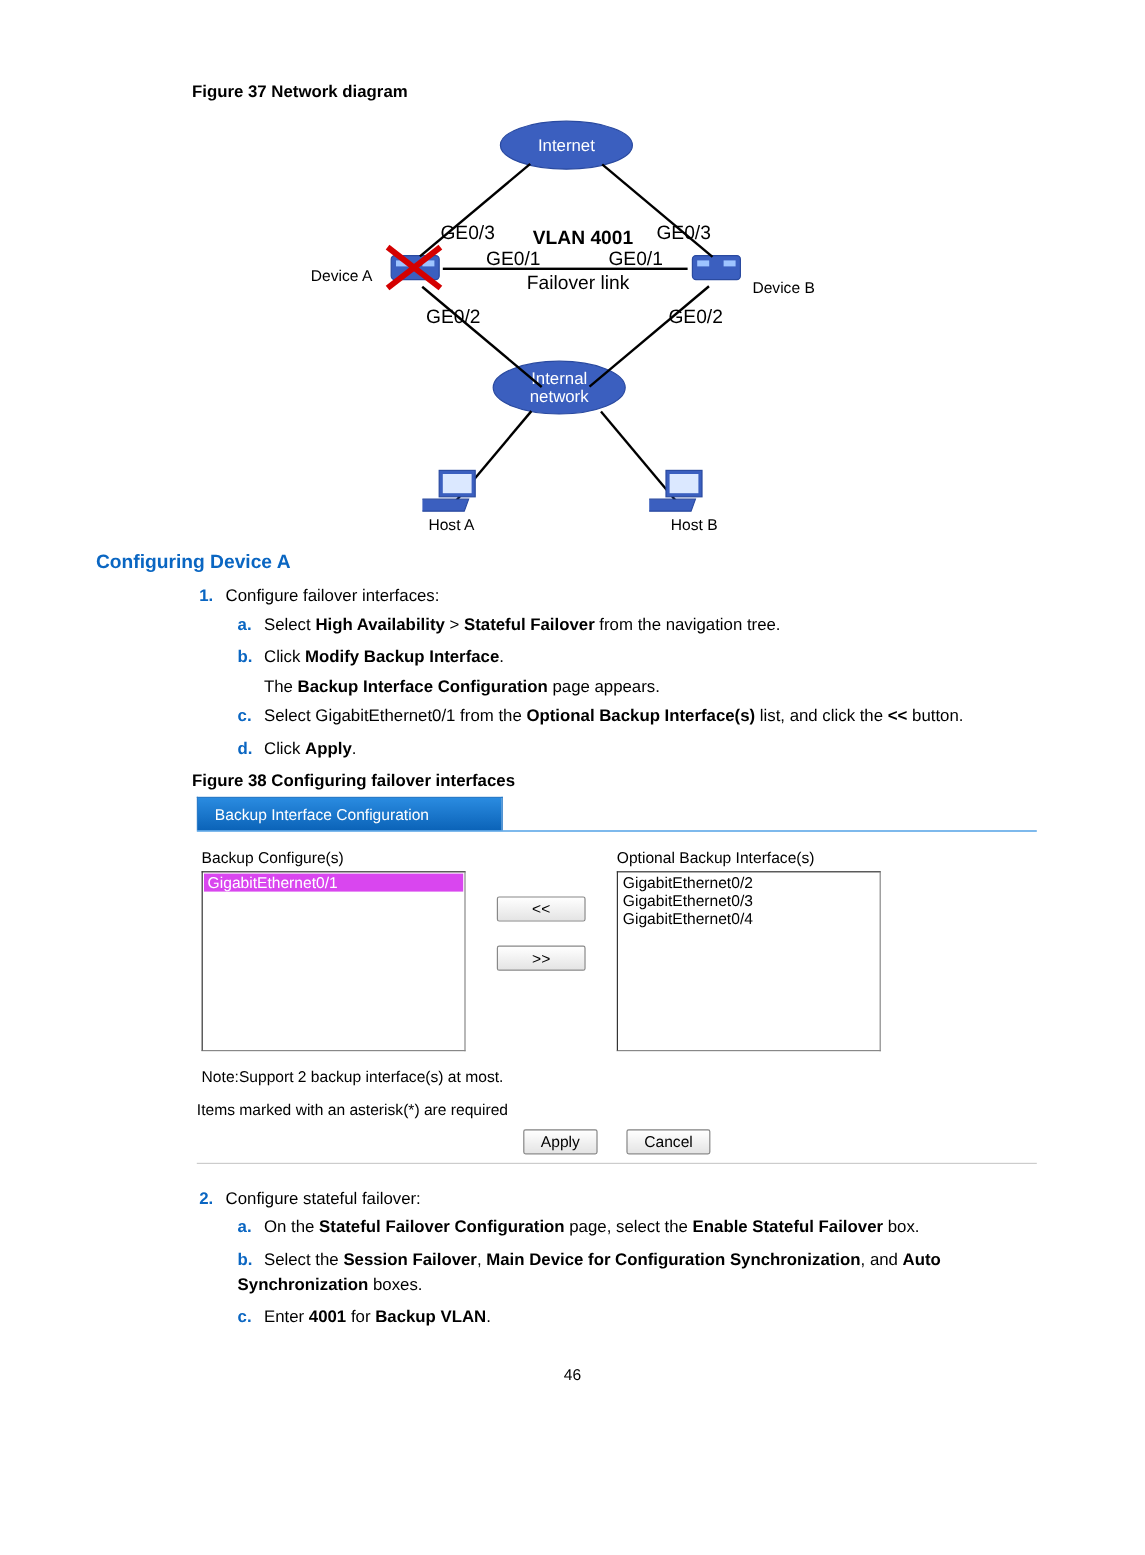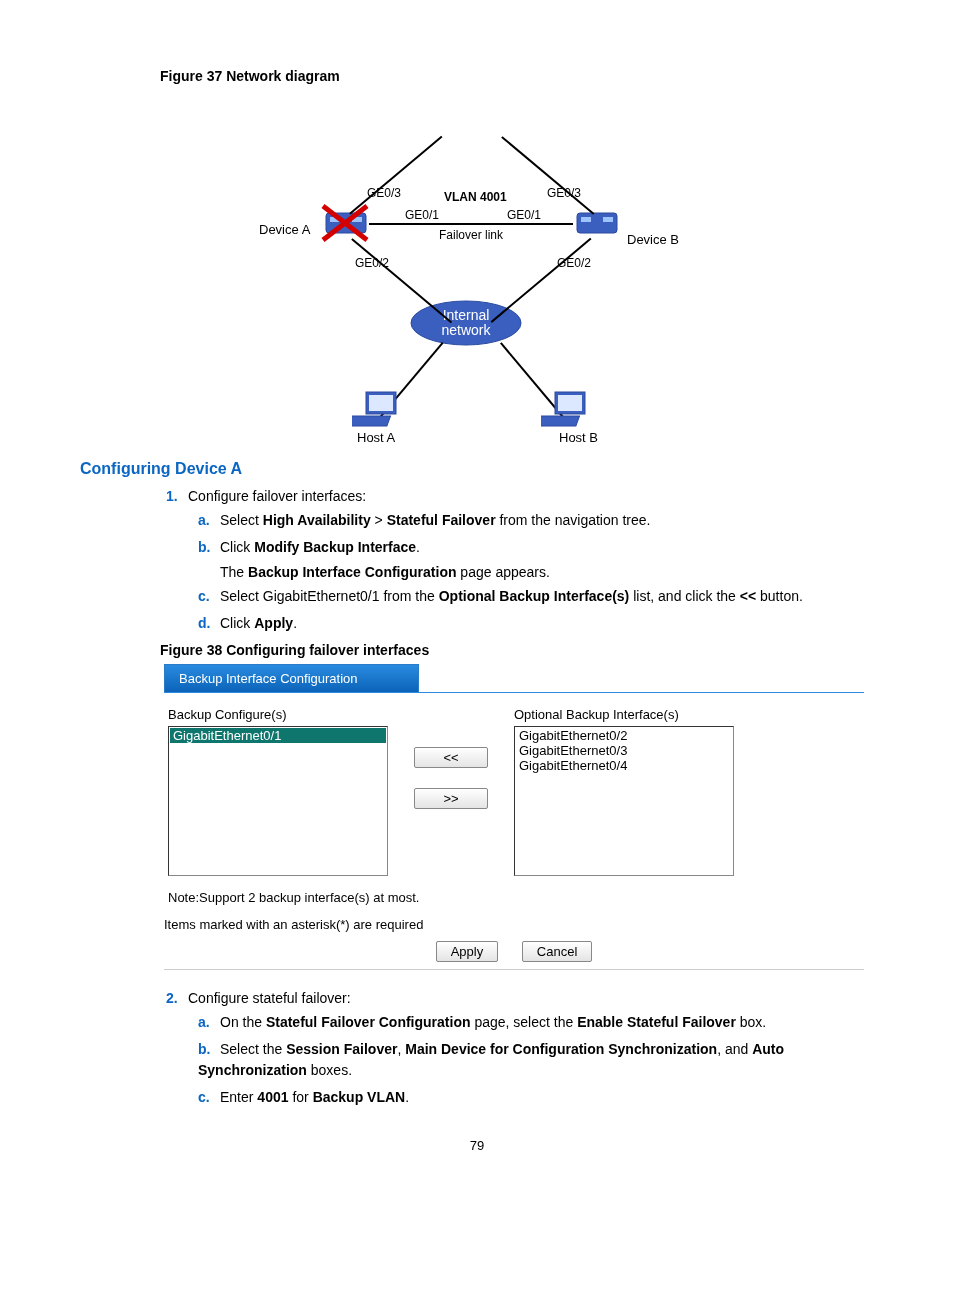--- a/index.html
+++ b/index.html
@@ -35,21 +35,21 @@
   .diagram { width: 640px; height: 350px; position: relative; margin: 0 auto 10px auto; }
   .cloud {
     position: absolute; color: #fff; font-family: Arial; font-size: 14px;
     text-align:center;
   }
   .cloud svg { display:block; }
   .cloud .lbl { position:absolute; top:50%; left:50%; transform:translate(-50%,-50%); }
   .host-lbl { position:absolute; font-size:13px; }
   .edge { position:absolute; background:#000; height:1.5px; transform-origin:left center; }
   .redx { position:absolute; }
-  .sm-lbl { position:absolute; font-size:12px; }
+  .sm-lbl { position:absolute; font-size:16px; }
   
   .panel {
     margin: 6px 0 20px 84px;
     width: 700px;
     border-bottom: 1px solid #ccc;
     font-family: "Segoe UI", Tahoma, Arial, sans-serif;
     font-size: 13px;
   }
   .panel .titlebar {
     background: linear-gradient(#2a8be0,#0b63b8);
@@ -65,41 +65,47 @@
   .panel .col-label { margin-bottom: 4px; }
   .listbox {
     border: 1px inset #888;
     width: 220px; height: 150px;
     padding: 1px;
     background:#fff;
     box-sizing:border-box;
     font-family: Tahoma, Arial, sans-serif;
   }
   .listbox .opt { padding: 0 3px; }
-  .listbox .opt.sel { background: #0f766e; color: #fff; }
+  .listbox .opt.sel { background: #d946ef; color: #fff; }
   .movebtns { display:flex; flex-direction:column; gap:20px; margin-top:40px; }
   .btn {
     border: 1px solid #888; background: linear-gradient(#fff,#e4e4e4);
     padding: 2px 14px; font-size:13px; border-radius:2px;
     min-width: 44px; text-align:center;
     font-family: Tahoma, Arial, sans-serif;
   }
   .note { margin: 14px 0 2px 4px; }
   .req  { margin: 2px 0 6px 0; }
   .panel .actions { text-align:center; padding: 6px 0 10px 0; }
   .panel .actions .btn { min-width: 64px; margin: 0 10px; }
   b { font-weight: bold; }
 </style>
 </head>
 <body>
 
 <div class="fig-caption">Figure 37 Network diagram</div>
 
 <div class="diagram">
 
+  <div class="cloud" style="left:255px;top:8px;width:120px;height:46px;">
+    <svg width="120" height="46">
+        <ellipse cx="60" cy="23" rx="55" ry="20" fill="#3b5fbf" stroke="#2a4aa0"></ellipse>
+      </svg>
+    <span class="lbl">Internet</span>
+  </div>
 
   <div class="cloud" style="left:249px;top:208px;width:120px;height:50px;">
     <svg width="120" height="50">
         <ellipse cx="60" cy="25" rx="55" ry="22" fill="#3b5fbf" stroke="#2a4aa0"></ellipse>
       </svg>
     <span class="lbl" style="line-height:1.05;"><span>Internal</span><br><span>network</span></span>
   </div>
 
   <svg style="position:absolute;left:165px;top:117px;" width="48" height="34">
       <rect x="4" y="6" width="40" height="20" rx="3" fill="#3b5fbf" stroke="#2a4aa0"></rect>
@@ -205,13 +211,13 @@
   <li>
     <span class="n">2.</span><span>Configure stateful failover:</span>
   </li>
 </ol>
 <ol class="ol-alpha">
   <li><span class="a">a.</span><span>On the </span><b>Stateful Failover Configuration</b><span> page, select the </span><b>Enable Stateful Failover</b><span> box.</span></li>
   <li><span class="a">b.</span><span>Select the </span><b>Session Failover</b><span>, </span><b>Main Device for Configuration Synchronization</b><span>, and </span><b>Auto Synchronization</b><span> boxes.</span></li>
   <li><span class="a">c.</span><span>Enter </span><b>4001</b><span> for </span><b>Backup VLAN</b><span>.</span></li>
 </ol>
 
-<div class="page-num">79</div>
+<div class="page-num">46</div>
 
 </body></html>

